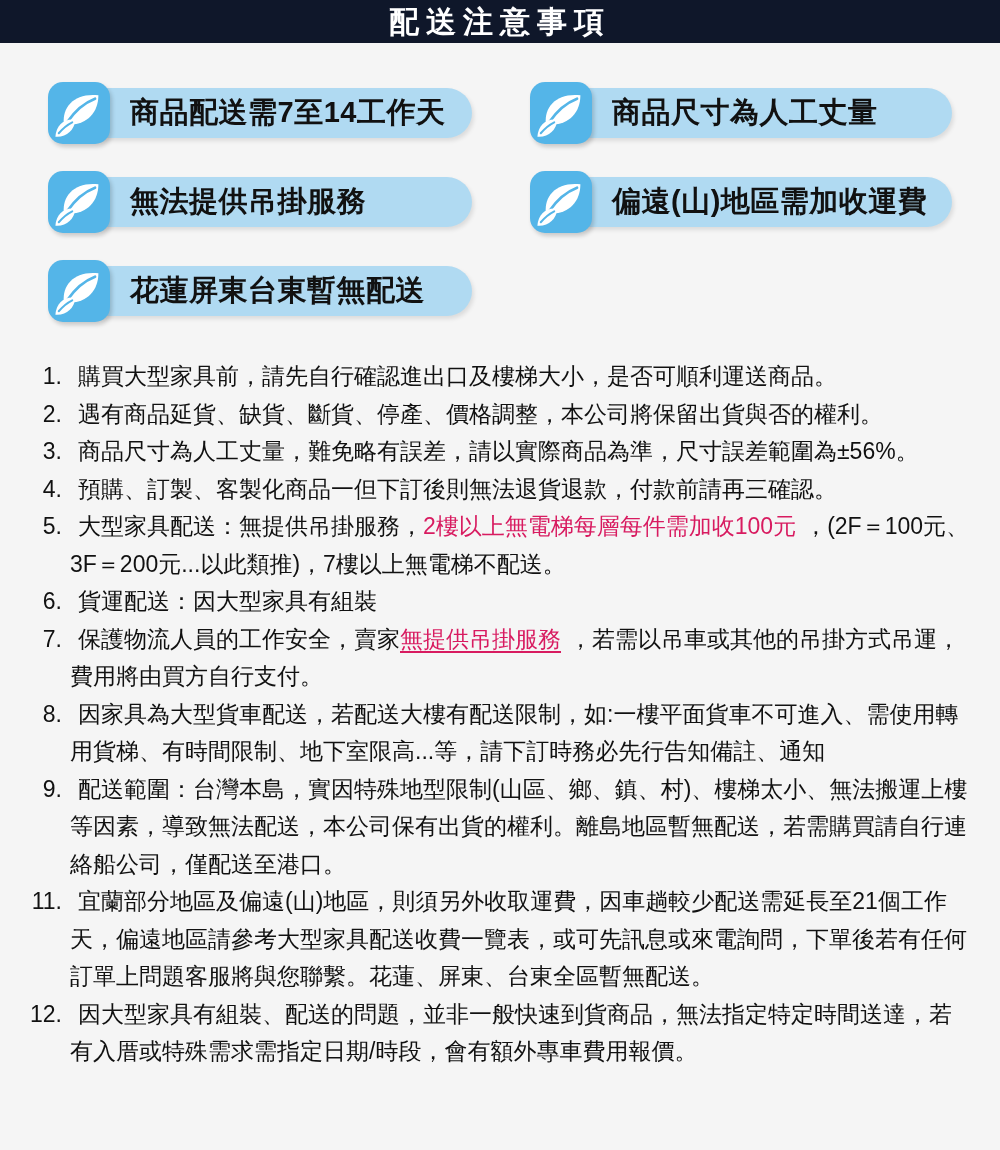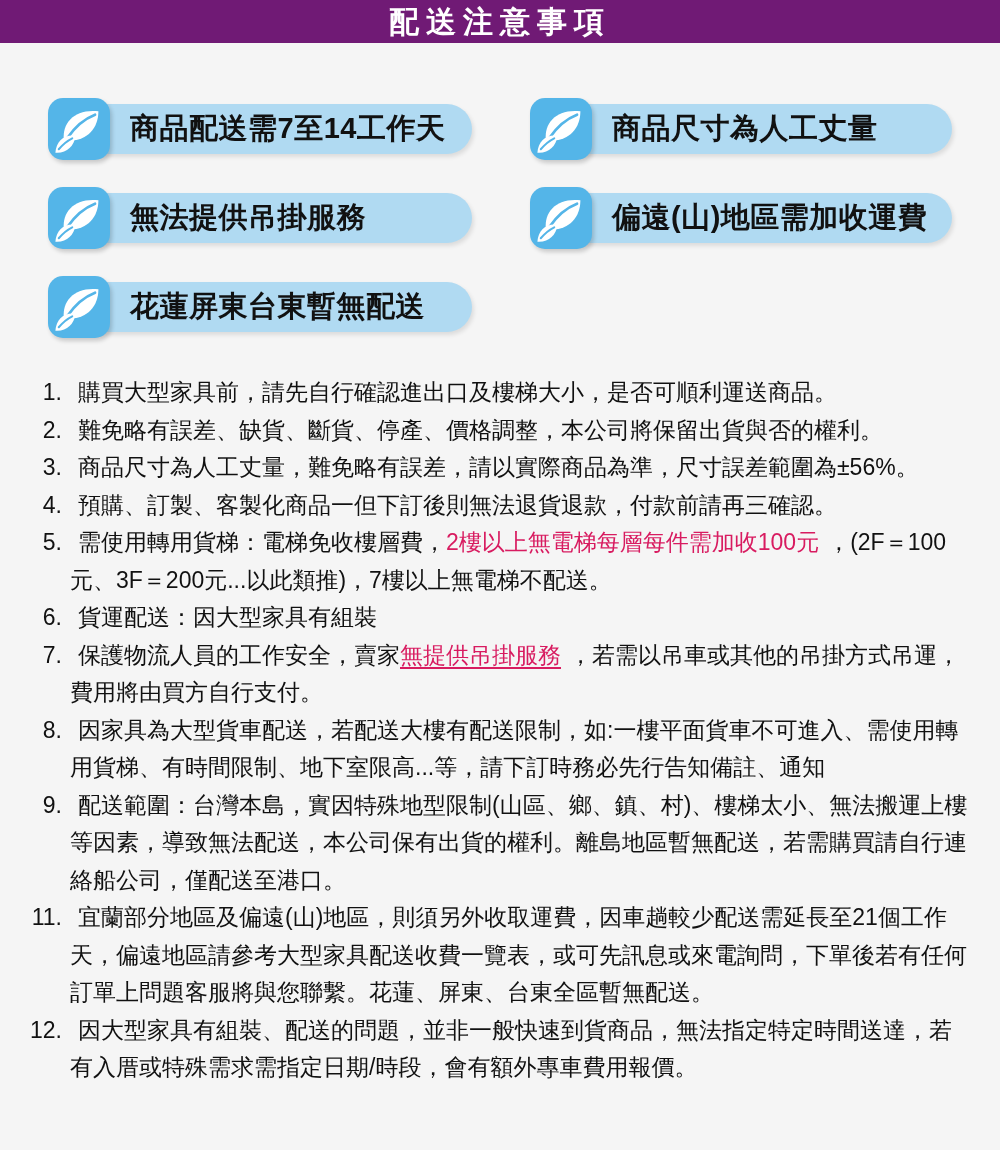--- a/index.html
+++ b/index.html
@@ -6,34 +6,34 @@
     margin:0;padding:0;
     width:1000px;height:1150px;
     overflow:hidden;
     background:#f5f5f5;
     font-family:"Liberation Sans","DejaVu Sans",sans-serif;
     color:#111;
   }
   
   .header-bar{
     width:100%;height:43px;
-    background:#701a75;
+    background:#0f172a;
     display:flex;align-items:center;justify-content:center;
   }
   .header-title{
     color:#fff;
     font-size:30px;
     font-weight:bold;
     letter-spacing:7px;
     line-height:43px;
     white-space:nowrap;
   }
   
   .badge-grid{
-    padding:55px 48px 0 48px;
+    padding:39px 48px 0 48px;
     display:grid;
     grid-template-columns:424px 422px;
     column-gap:58px;
     row-gap:27px;
   }
   .badge{
     position:relative;
     height:62px;
   }
   .badge-pill{
@@ -175,36 +175,36 @@
 </div>
 
 <div class="notes">
   <div class="note">
     <span class="note-number">1.</span>
     <span class="note-body"><span class="seg-normal">購買大型家具前，請先自行確認進出口及樓梯大小，是否可順利運送商品。</span></span>
   </div>
 
   <div class="note">
     <span class="note-number">2.</span>
-    <span class="note-body"><span class="seg-normal">難免略有誤差、缺貨、斷貨、停產、價格調整，本公司將保留出貨與否的權利。</span></span>
+    <span class="note-body"><span class="seg-normal">遇有商品延貨、缺貨、斷貨、停產、價格調整，本公司將保留出貨與否的權利。</span></span>
   </div>
 
   <div class="note">
     <span class="note-number">3.</span>
     <span class="note-body"><span class="seg-normal">商品尺寸為人工丈量，難免略有誤差，請以實際商品為準，尺寸誤差範圍為±56%。</span></span>
   </div>
 
   <div class="note">
     <span class="note-number">4.</span>
     <span class="note-body"><span class="seg-normal">預購、訂製、客製化商品一但下訂後則無法退貨退款，付款前請再三確認。</span></span>
   </div>
 
   <div class="note">
     <span class="note-number">5.</span>
-    <span class="note-body"><span class="seg-normal">需使用轉用貨梯：電梯免收樓層費，</span><span class="seg-red">2樓以上無電梯每層每件需加收100元</span><span class="seg-normal">，(2F＝100元、3F＝200元...以此類推)，7樓以上無電梯不配送。</span></span>
+    <span class="note-body"><span class="seg-normal">大型家具配送：無提供吊掛服務，</span><span class="seg-red">2樓以上無電梯每層每件需加收100元</span><span class="seg-normal">，(2F＝100元、3F＝200元...以此類推)，7樓以上無電梯不配送。</span></span>
   </div>
 
   <div class="note">
     <span class="note-number">6.</span>
     <span class="note-body"><span class="seg-normal">貨運配送：因大型家具有組裝</span></span>
   </div>
 
   <div class="note">
     <span class="note-number">7.</span>
     <span class="note-body"><span class="seg-normal">保護物流人員的工作安全，賣家</span><span class="seg-redline">無提供吊掛服務</span><span class="seg-normal">，若需以吊車或其他的吊掛方式吊運，費用將由買方自行支付。</span></span>

